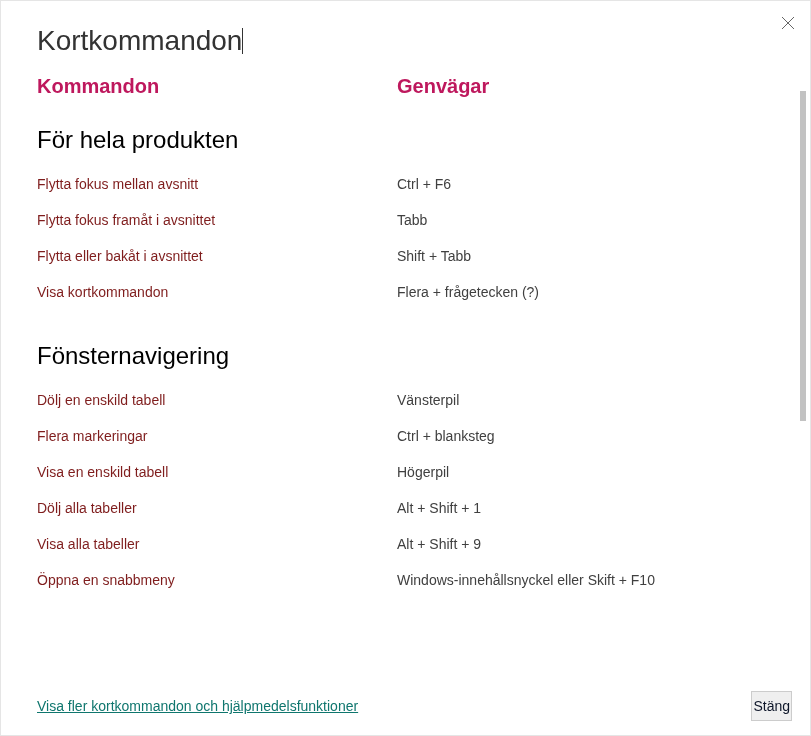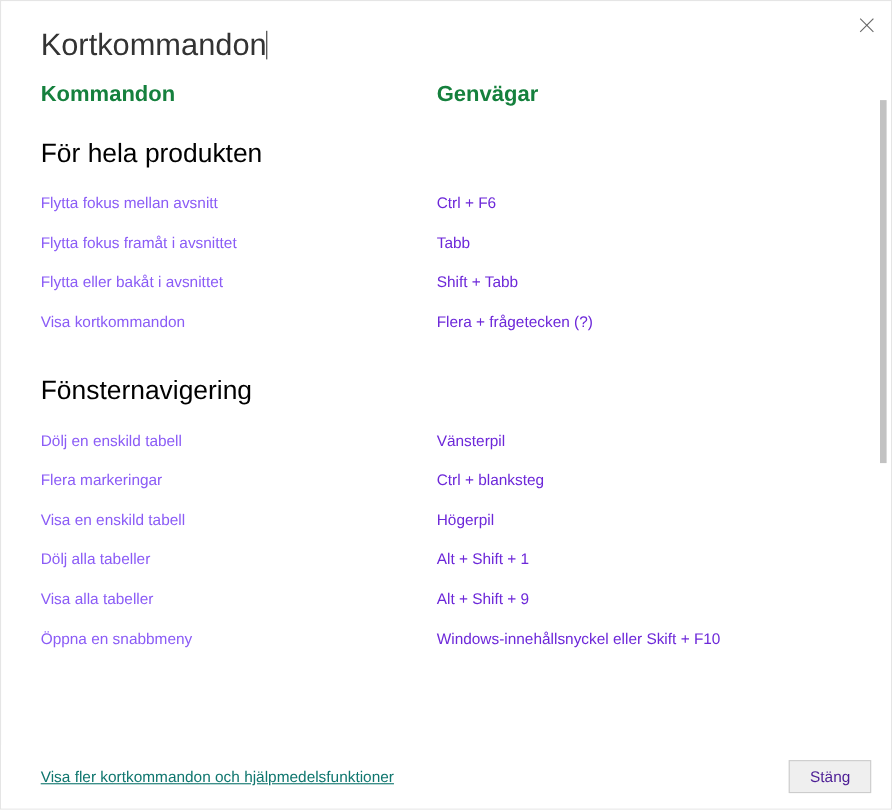--- a/index.html
+++ b/index.html
@@ -60,46 +60,46 @@
     .col-commands {
       width: 360px;
       flex-shrink: 0;
     }
     .col-shortcuts {
       flex: 1;
     }
     .column-header {
       font-size: 20px;
       font-weight: 600;
-      color: #15803d;
+      color: #be185d;
       margin-bottom: 28px;
     }
     .section-header {
       font-size: 24px;
       font-weight: 400;
       color: #000000;
       margin-bottom: 22px;
       margin-top: 0;
     }
     .section {
       margin-bottom: 42px;
     }
     .row {
       display: flex;
       margin-bottom: 20px;
     }
     .row .cmd {
       width: 360px;
       flex-shrink: 0;
       font-size: 14px;
-      color: #8b5cf6;
+      color: #7f1d1d;
     }
     .row .shortcut {
       font-size: 14px;
-      color: #6d28d9;
+      color: #404040;
     }
     .footer {
       position: absolute;
       bottom: 0;
       left: 0;
       right: 0;
       height: 58px;
       display: flex;
       align-items: center;
       justify-content: space-between;
@@ -108,25 +108,25 @@
     }
     .footer-link {
       color: #0f766e;
       text-decoration: underline;
       font-size: 14px;
       cursor: pointer;
     }
     .close-button {
       background: #efefef;
       border: 1px solid #ccc;
-      padding: 6px 18px;
+      padding: 6px 1px;
       font-size: 14px;
       cursor: pointer;
       font-family: inherit;
-      color: #4c1d95;
+      color: #0f172a;
     }
     .title-highlight {
       background: transparent;
       position: relative;
     }
     .title-highlight::after {
       content: '';
       position: absolute;
       right: -1px;
       top: 3px;

